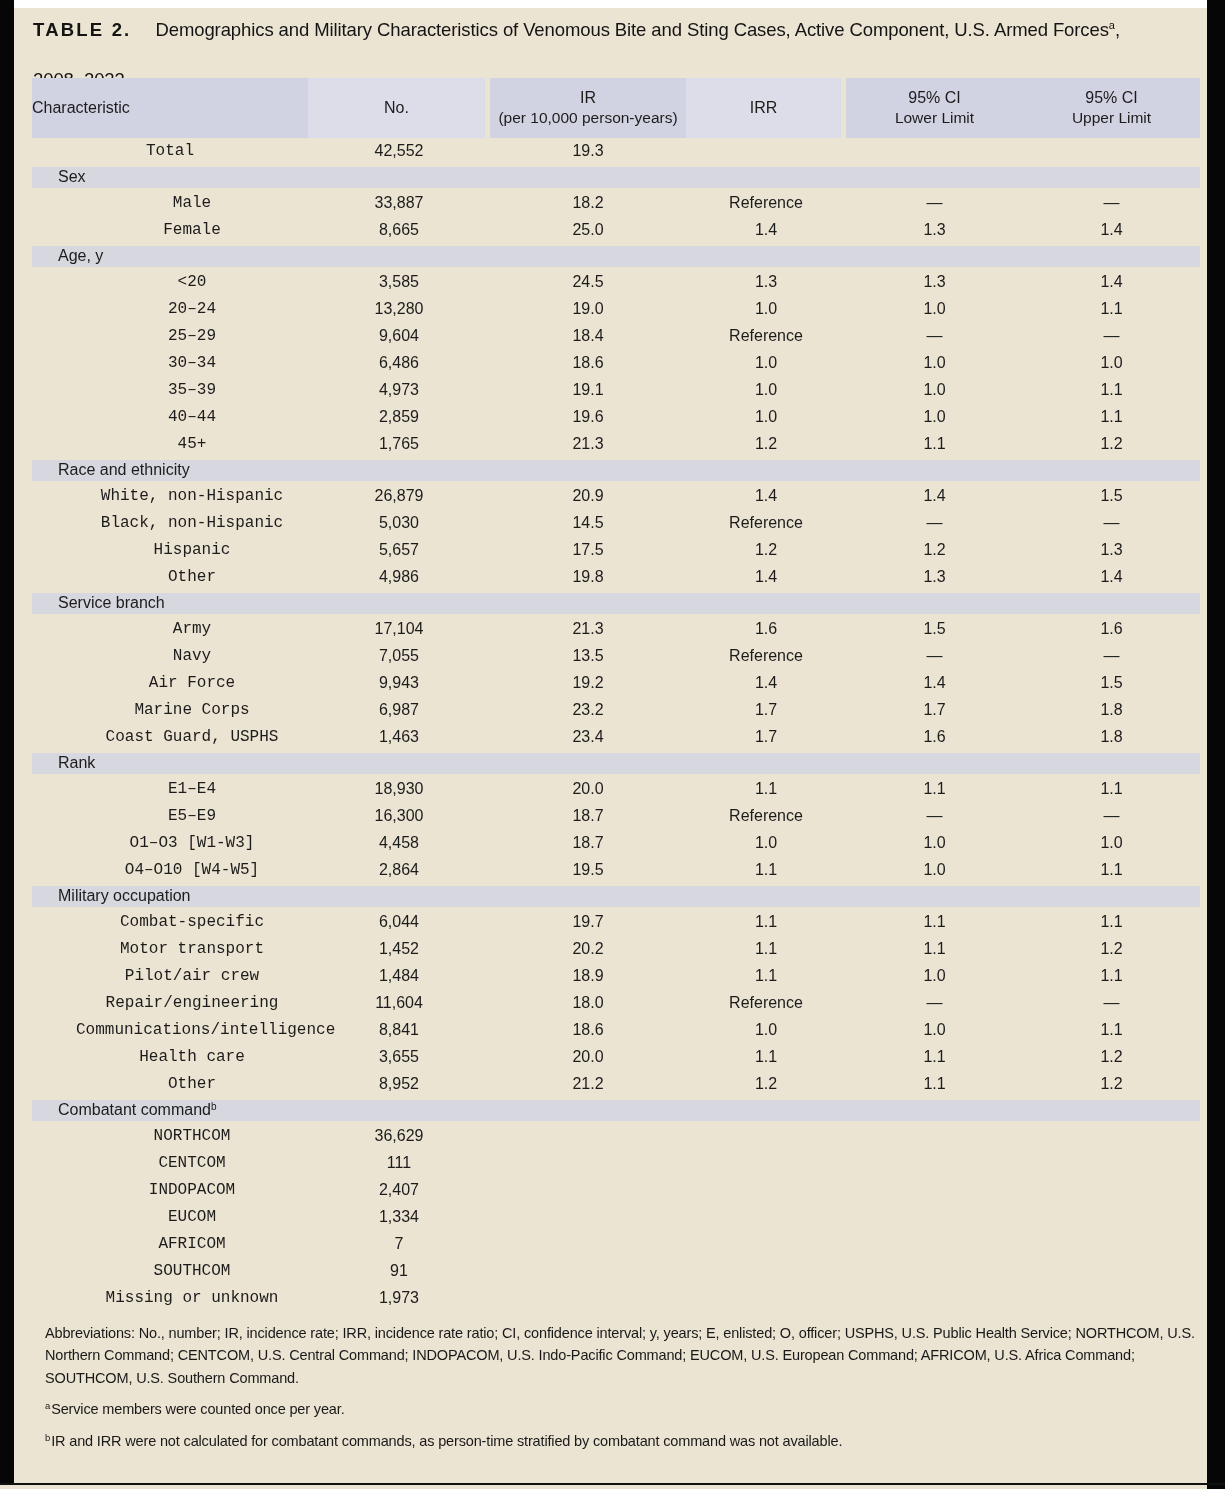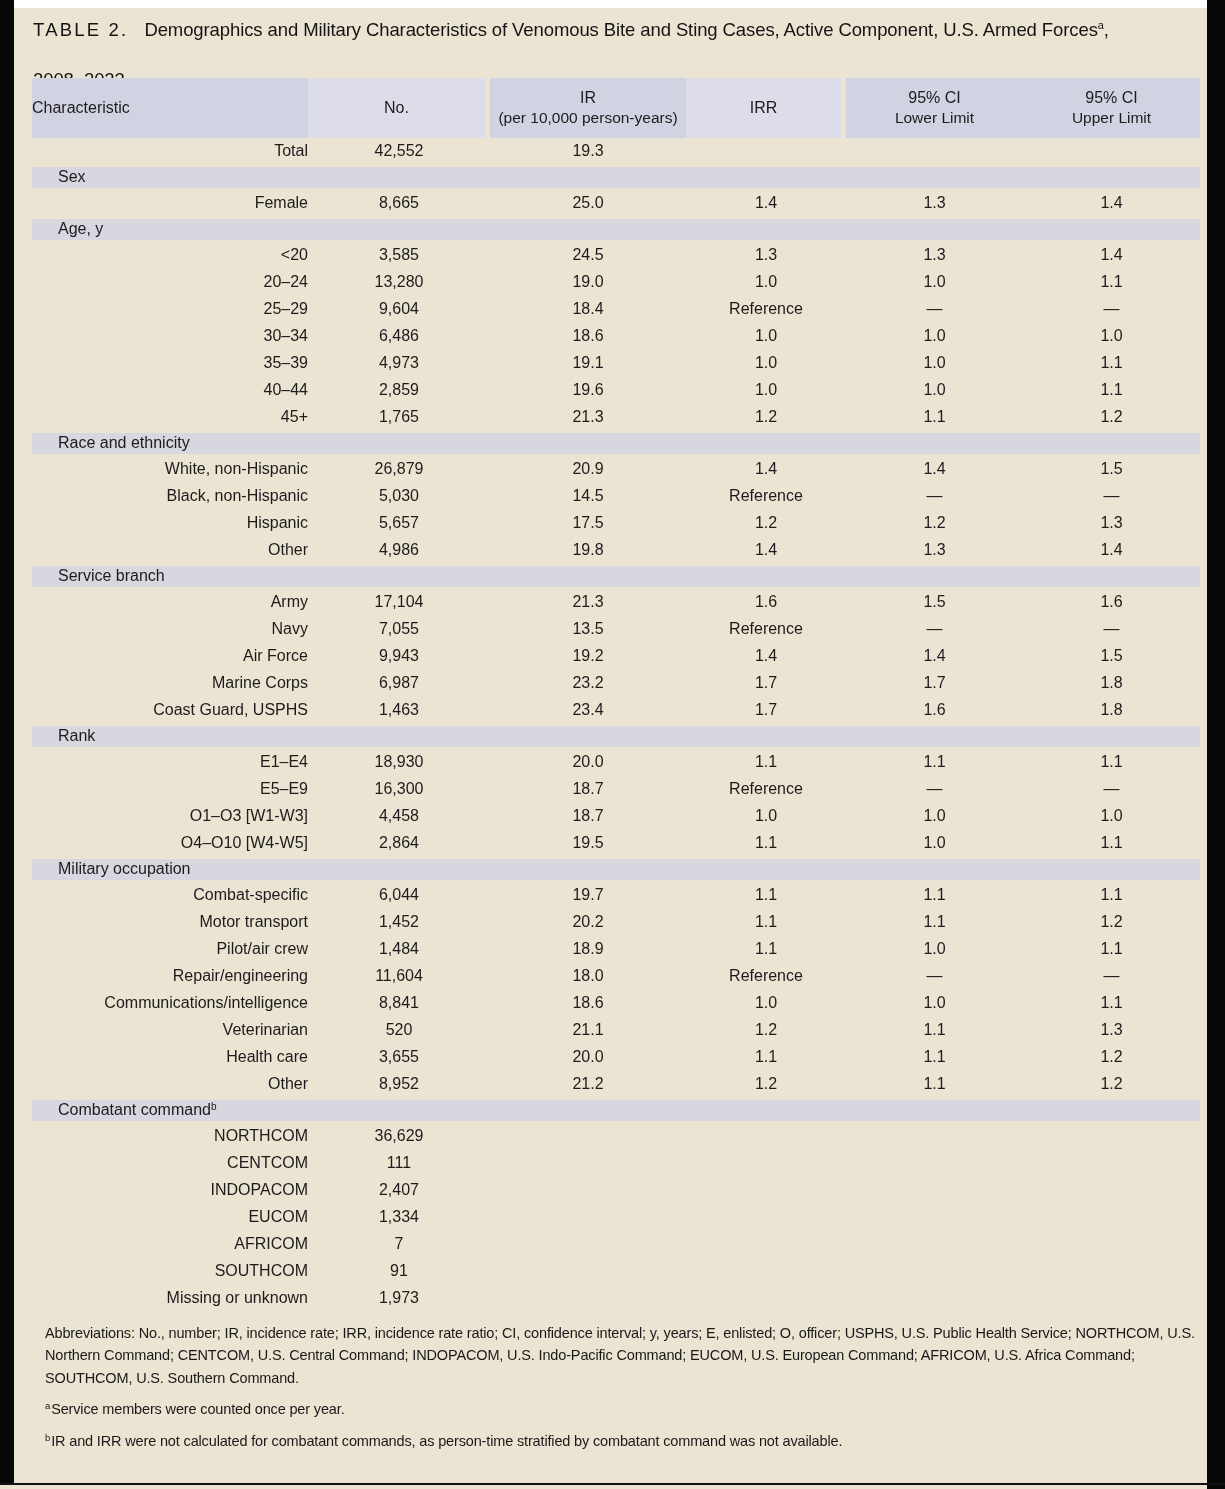--- a/index.html
+++ b/index.html
@@ -13,40 +13,40 @@
   .edge-top    { position:absolute; top:0; left:14px; width:1193px; height:8px; background:#ffffff; }
   .edge-left   { position:absolute; top:0; left:0; width:14px; height:1485px; background:#060606; }
   .edge-right  { position:absolute; top:0; right:0; width:18px; height:1489px; background:#060606; }
   .edge-bottom { position:absolute; left:0; bottom:4px; width:100%; height:2px; background:#111111; }
 
   
   .title {
     position:absolute; left:33px; top:17px; width:1158px;
     font-size:18.5px; line-height:1.42; color:#141414; letter-spacing:-0.1px;
   }
-  .title-label { font-weight:normal; letter-spacing:2.2px; margin-right:16px; }
+  .title-label { font-weight:bold; letter-spacing:2.2px; margin-right:24px; }
   .title sup { font-size:11px; vertical-align:7px; }
   .title-line2 { display:block;margin-top:24px; }
 
   
   table.demo {
     position:absolute; left:32px; top:78px; width:1168px;
     border-collapse:separate; border-spacing:0; table-layout:fixed;
     font-size:16px;
   }
   table.demo th, table.demo td { box-sizing:border-box; padding:0; font-weight:normal; }
   thead th { height:60px; vertical-align:middle; text-align:center; line-height:1.25; }
   .c-dark  { background:#d2d3e2; }
   .c-light { background:#dcdde8; }
   .gap-right { border-right:5px solid #ece4d3;margin-top:24px; }
   th.left { text-align:left; padding-left:26px; }
   .h2 { font-size:15.5px; }
 
   tbody td { height:27px; vertical-align:middle; line-height:1.05; }
-  td.label { text-align:right; padding-left:26px; }
+  td.label { text-align:center; padding-left:26px;font-family:Liberation Mono, monospace; }
   td.label.indent { padding-left:44px; }
   td.num { text-align:center; }
   td.no  { text-align:center; padding-right:70px; }
   tr.section td {
     height:25px; background:#d7d7e0; text-align:left; padding-left:26px;
     border-top:2px solid #ece4d3; border-bottom:2px solid #ece4d3;margin-top:32px;
   }
   tr.section td sup { font-size:10px; vertical-align:5px; }
 
   
@@ -111,20 +111,28 @@
           <td class="num no">42,552</td>
           <td class="num">19.3</td>
           <td class="num"></td>
           <td class="num"></td>
           <td class="num"></td>
         </tr>
         <tr class="section">
           <td colspan="6">Sex</td>
         </tr>
         <tr class="data">
+          <td class="label indent">Male</td>
+          <td class="num no">33,887</td>
+          <td class="num">18.2</td>
+          <td class="num">Reference</td>
+          <td class="num">—</td>
+          <td class="num">—</td>
+        </tr>
+        <tr class="data">
           <td class="label indent">Female</td>
           <td class="num no">8,665</td>
           <td class="num">25.0</td>
           <td class="num">1.4</td>
           <td class="num">1.3</td>
           <td class="num">1.4</td>
         </tr>
         <tr class="section">
           <td colspan="6">Age, y</td>
         </tr>
@@ -334,28 +342,20 @@
         </tr>
         <tr class="data">
           <td class="label indent">Communications/intelligence</td>
           <td class="num no">8,841</td>
           <td class="num">18.6</td>
           <td class="num">1.0</td>
           <td class="num">1.0</td>
           <td class="num">1.1</td>
         </tr>
         <tr class="data">
-          <td class="label indent">Veterinarian</td>
-          <td class="num no">520</td>
-          <td class="num">21.1</td>
-          <td class="num">1.2</td>
-          <td class="num">1.1</td>
-          <td class="num">1.3</td>
-        </tr>
-        <tr class="data">
           <td class="label indent">Health care</td>
           <td class="num no">3,655</td>
           <td class="num">20.0</td>
           <td class="num">1.1</td>
           <td class="num">1.1</td>
           <td class="num">1.2</td>
         </tr>
         <tr class="data">
           <td class="label indent">Other</td>
           <td class="num no">8,952</td>

